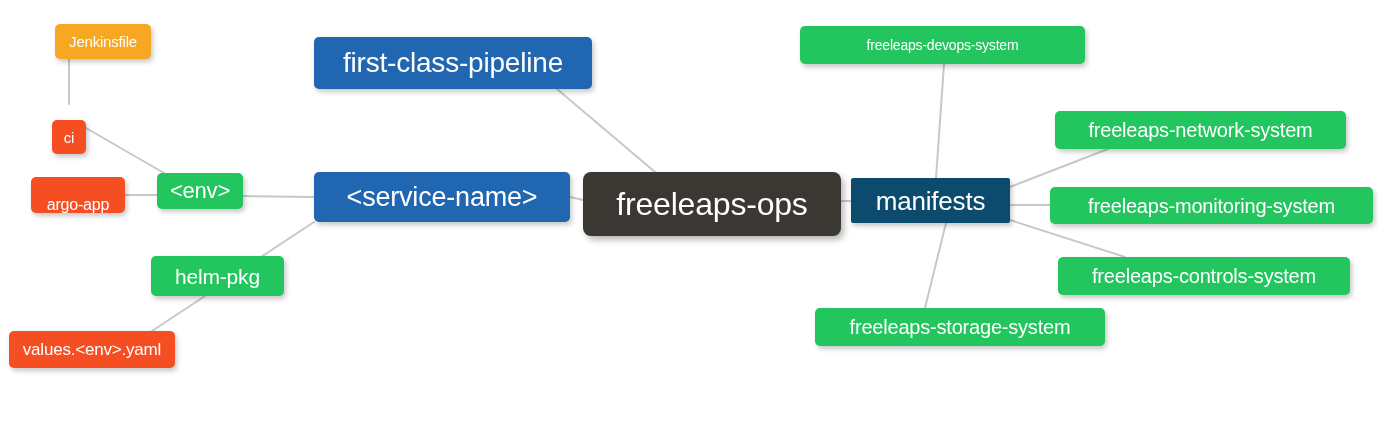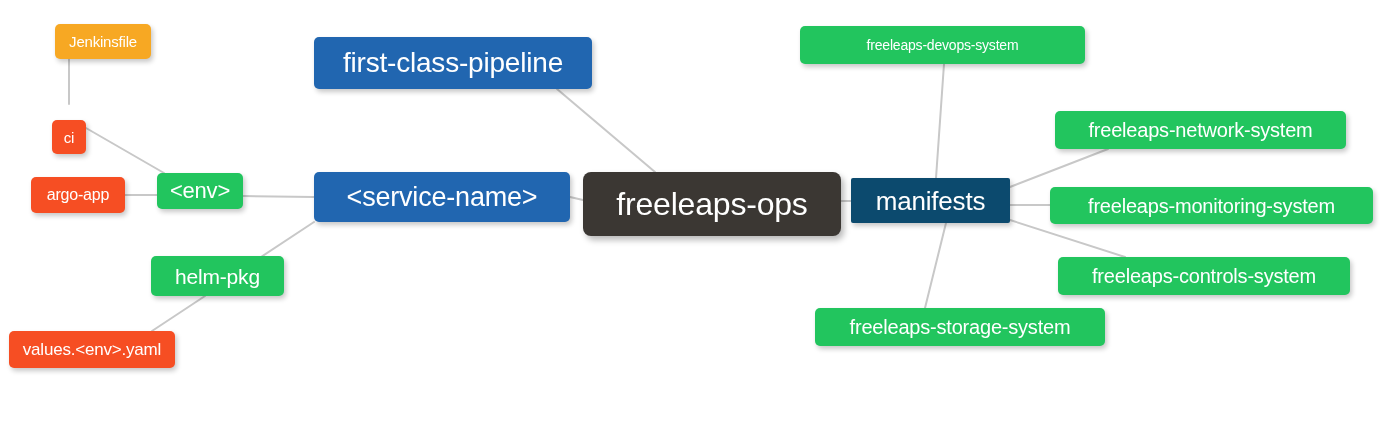--- a/index.html
+++ b/index.html
@@ -68,21 +68,21 @@
       <line x1="1010" y1="220" x2="1125" y2="257" stroke="#c8c8c8" stroke-width="2" stroke-linecap="round"></line>
       <line x1="946" y1="223" x2="925" y2="308" stroke="#c8c8c8" stroke-width="2" stroke-linecap="round"></line>
     </svg>
   <div id="nodes">
       <div class="node" style="left: 21px; top: 24px; width: 96px; height: 35px; background: rgb(247, 168, 35); font-size: 15px; margin-left: 34px;">
         <span>Jenkinsfile</span>
       </div>
       <div class="node" style="left: 52px; top: 120px; width: 34px; height: 34px; background: rgb(246, 78, 35); font-size: 15px;">
         <span>ci</span>
       </div>
-      <div class="node" style="left: 31px; top: 177px; width: 94px; height: 36px; background: rgb(246, 78, 35); font-size: 16px;">
+      <div class="node" style="left: 31px; top: 177px; width: 94px; height: 36px; background: rgb(246, 78, 35); font-size: 16px; align-items: flex-end;">
         <span>argo-app</span>
       </div>
       <div class="node" style="left: 157px; top: 173px; width: 86px; height: 36px; background: rgb(34, 197, 94); font-size: 22px;">
         <span>&lt;env&gt;</span>
       </div>
       <div class="node" style="left: 151px; top: 256px; width: 133px; height: 40px; background: rgb(34, 197, 94); font-size: 21px;">
         <span>helm-pkg</span>
       </div>
       <div class="node" style="left: 9px; top: 331px; width: 166px; height: 37px; background: rgb(246, 78, 35); font-size: 17px;">
         <span>values.&lt;env&gt;.yaml</span>

